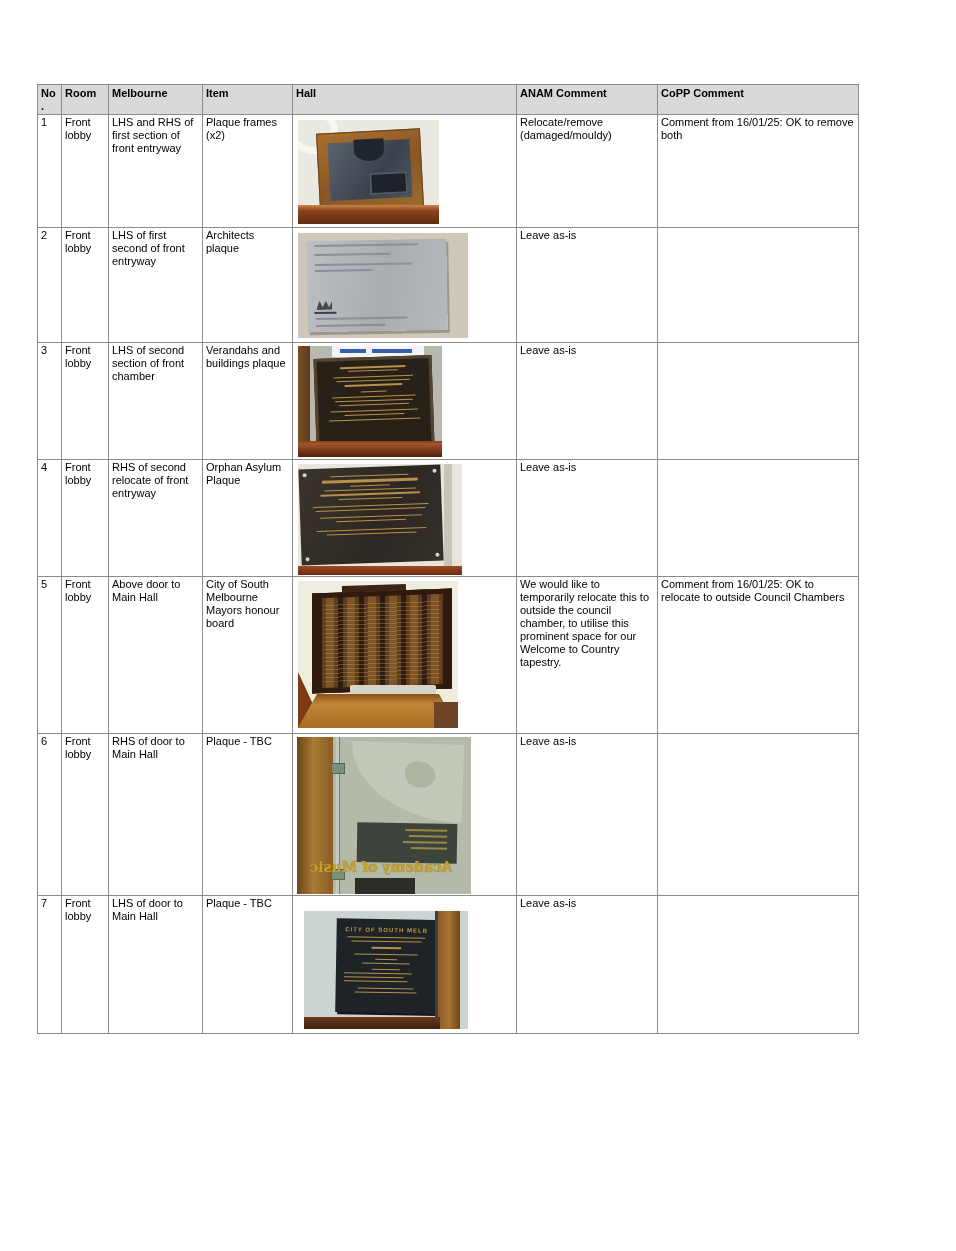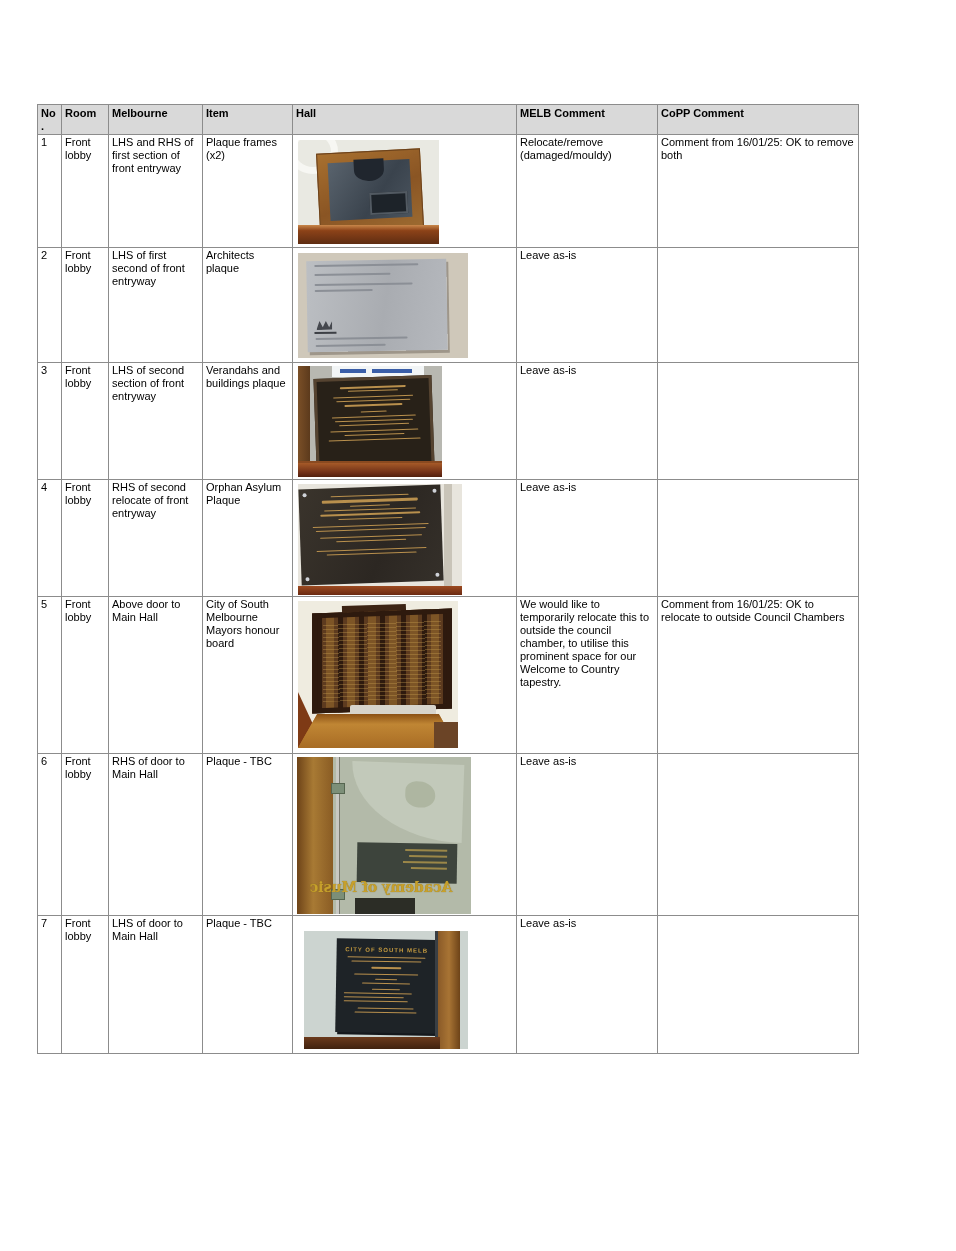--- a/index.html
+++ b/index.html
@@ -1,18 +1,18 @@
 <!DOCTYPE html>
 <html><head>
 <meta charset="utf-8">
 <style>
   html,body{margin:0;padding:0;background:#fff;}
   .page{position:relative;width:956px;height:1251px;background:#ffffff;overflow:hidden;
         font-family:"Liberation Sans","DejaVu Sans",sans-serif;color:#000;}
-  table.grid{position:absolute;left:37px;top:104px;width:821px;border-collapse:collapse;table-layout:fixed;}
+  table.grid{position:absolute;left:37px;top:84px;width:821px;border-collapse:collapse;table-layout:fixed;}
   table.grid th,table.grid td{border:1px solid #8c8c8c;vertical-align:top;padding:1px 3px;
         font-size:11px;line-height:13px;word-wrap:break-word;}
   table.grid th{background:#d9d9d9;text-align:left;font-weight:bold;height:16px;padding-top:2px;}
   tr.r1{height:113px}tr.r2{height:115px}tr.r3{height:117px}tr.r4{height:117px}
   tr.r5{height:157px}tr.r6{height:162px}tr.r7{height:138px}
   td.img-cell{padding:0;}
   .photo{position:relative;overflow:hidden;}
   
   .gl{height:2px;background:#b9904d;margin:3px auto 0;border-radius:1px;}
   .grl{height:2px;background:#8b8f96;margin:4px 0 0 8px;border-radius:1px;}
@@ -104,21 +104,21 @@
         <col style="width:141px">
         <col style="width:201px">
     </colgroup>
     <tbody>
         <tr>
       <th>No.</th>
       <th>Room</th>
       <th>Melbourne</th>
       <th>Item</th>
       <th>Hall</th>
-      <th>MELB Comment</th>
+      <th>ANAM Comment</th>
       <th>CoPP Comment</th>
     </tr>
 
     <tr class="r1">
       <td>1</td>
       <td>Front lobby</td>
       <td>LHS and RHS of first section of front entryway</td>
       <td>Plaque frames (x2)</td>
       <td class="img-cell">
         <div class="photo p1">
@@ -155,21 +155,21 @@
           </div>
         </div>
       </td>
       <td>Leave as-is</td>
       <td></td>
     </tr>
 
     <tr class="r3">
       <td>3</td>
       <td>Front lobby</td>
-      <td>LHS of second section of front entryway</td>
+      <td>LHS of second section of front chamber</td>
       <td>Verandahs and buildings plaque</td>
       <td class="img-cell">
         <div class="photo p3">
           <div class="wood"></div>
           <div class="sign">
             <i style="left:8px;width:26px"></i>
                 <i style="left:40px;width:40px"></i>
           </div>
           <div class="plq">
             <div class="gl" style="width:66px;margin-top:6px"></div>

